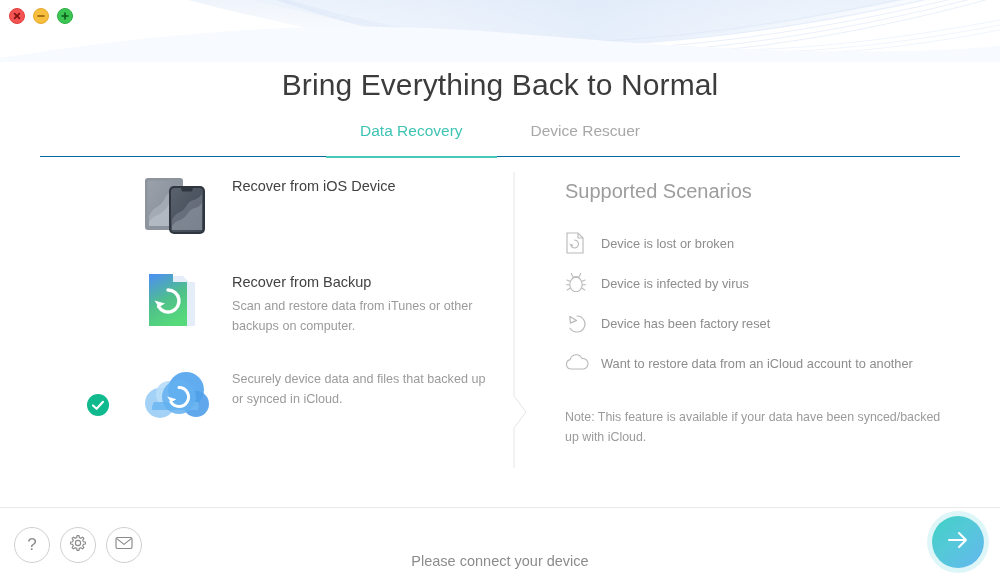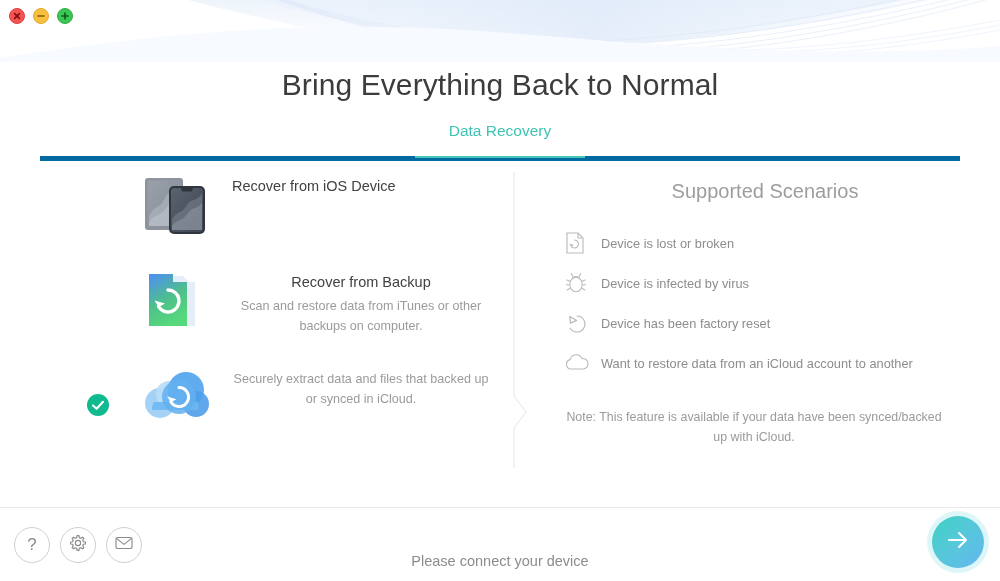--- a/index.html
+++ b/index.html
@@ -65,21 +65,21 @@
     letter-spacing: 0.1px;
   }
 
   
   .tabs {
     position: absolute;
     top: 122px;
     left: 40px;
     width: 920px;
     height: 34px;
-    border-bottom: 5px solid #0369a1;
+    border-bottom: 1px solid #0369a1;
     display: flex;
     justify-content: center;
   }
   .tab {
     font-size: 15.5px;
     color: #a8a8a8;
     padding: 0 34px 10px 34px;
     cursor: pointer;
     line-height: 1;
     position: relative;
@@ -97,21 +97,20 @@
     background: #46c8b8;
   }
 
   
   .panes {
     position: absolute;
     top: 168px;
     left: 0;
     width: 1000px;
     height: 300px;
-    text-align: center;
   }
 
   
   .divider {
     position: absolute;
     left: 512px;
     top: 4px;
     width: 22px;
     height: 296px;
     pointer-events: none;
@@ -314,20 +313,21 @@
       <svg width="14" height="14" viewBox="0 0 14 14">
           <path d="M4,7 L10,7 M7,4 L7,10" stroke="#0c5c18" stroke-width="1.6" stroke-linecap="round"></path>
         </svg>
     </span>
   </div>
 
   <div class="title">Bring Everything Back to Normal</div>
 
   <div class="tabs">
     <div class="tab active">Data Recovery</div>
+    <div class="tab">Device Rescuer</div>
   </div>
 
   <div class="panes">
 
     <div class="divider">
       <svg width="22" height="296" viewBox="0 0 22 296">
         <path d="M2,0 L2,224 L14,240 L2,256 L2,296" fill="none" stroke="#e6e6e6" stroke-width="1"></path>
       </svg>
     </div>
 
@@ -401,21 +401,21 @@
             <circle cx="58" cy="38" r="13" fill="#4f9fe9" opacity="0.9"></circle>
             <path d="M14,44 L60,44 A13,13 0 0,0 60,36 L16,36 A12,12 0 0,0 14,44 Z" fill="#6fb7f2" opacity="0.9"></path>
             <circle cx="41" cy="31" r="17" fill="#63b0f0" opacity="0.85"></circle>
             <g transform="translate(41,31)">
               <path d="M0,-9.5 A9.5,9.5 0 1,1 -8.2,4.8" fill="none" stroke="#ffffff" stroke-width="3" stroke-linecap="round"></path>
               <path d="M-11.8,-0.6 L-8,5.3 L-2.6,2.2 Z" fill="#ffffff"></path>
             </g>
           </svg>
         </span>
         <div class="opt-text">
-          <div class="opt-desc">Securely extract data and files that backed up or synced in iCloud.</div>
+          <div class="opt-desc">Securely device data and files that backed up or synced in iCloud.</div>
         </div>
       </div>
 
     </div>
 
     <div class="scenarios">
       <div class="scen-title">Supported Scenarios</div>
 
       <div class="scen-item">
         <span class="scen-icon">

